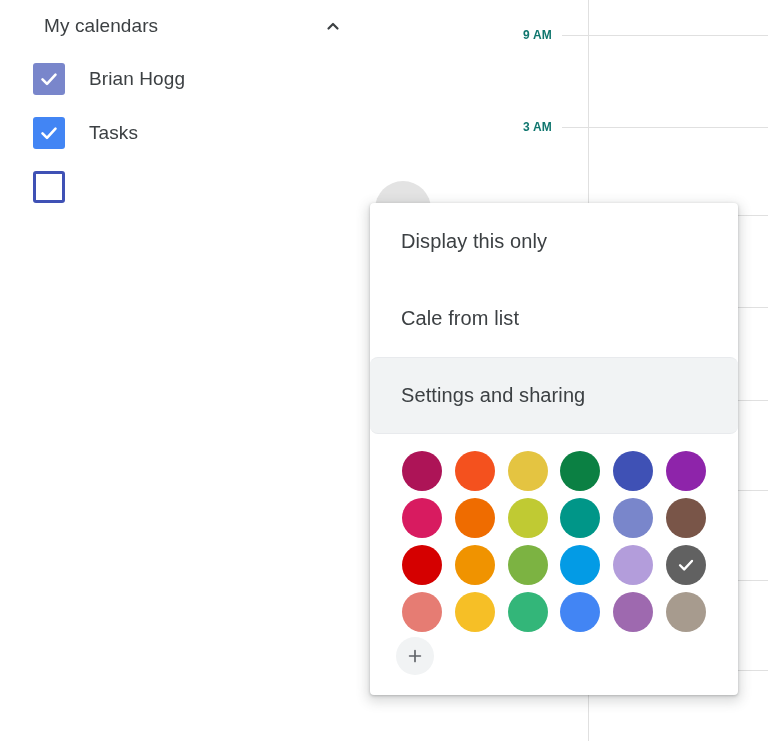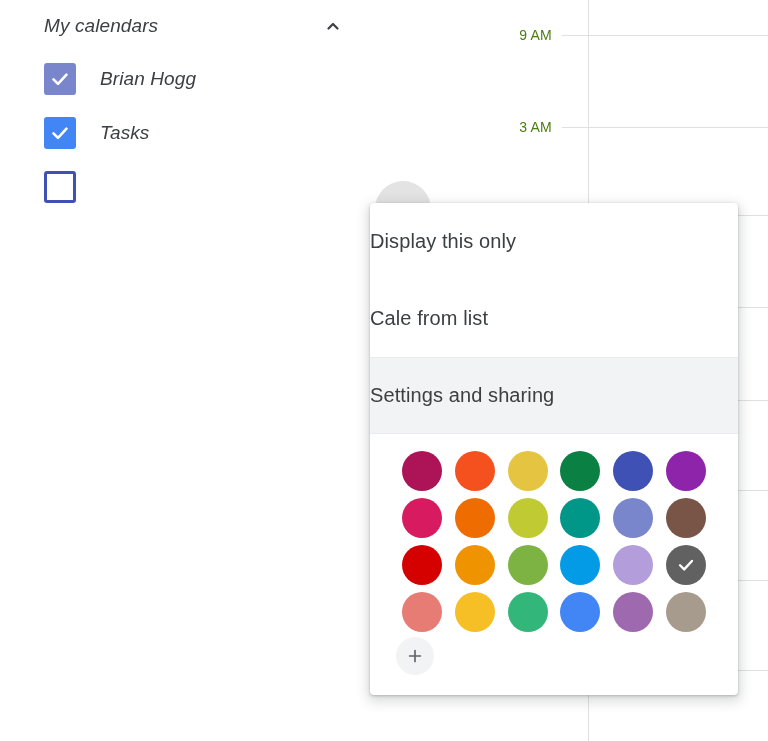--- a/index.html
+++ b/index.html
@@ -19,25 +19,26 @@
 
   
   .grid-layer {
     position: absolute;
     inset: 0;
     z-index: 0;
   }
   .time-label {
     position: absolute;
     right: 0;
-    font-size: 14px;
-    color: #4d7c0f;
+    font-size: 12px;
+    color: #0f766e;
     letter-spacing: .2px;
     white-space: nowrap;
     transform: translateY(-50%);
+    font-weight: bold;
   }
   .time-col {
     position: absolute;
     left: 490px;
     width: 62px;
   }
   .hour-line {
     position: absolute;
     left: 562px;
     right: 0;
@@ -54,21 +55,20 @@
 
   
   .sidebar {
     position: absolute;
     left: 0;
     top: 0;
     width: 370px;
     height: 741px;
     background: #ffffff;
     z-index: 1;
-    font-style: italic;
   }
   .section-head {
     display: flex;
     align-items: center;
     height: 52px;
     padding: 0 20px 0 44px;
   }
   .section-head .title {
     flex: 1;
     font-size: 19px;
@@ -82,21 +82,21 @@
     align-items: center;
     justify-content: center;
     border-radius: 50%;
     cursor: pointer;
   }
 
   .cal-row {
     display: flex;
     align-items: center;
     height: 54px;
-    padding-left: 44px;
+    padding-left: 33px;
     padding-right: 18px;
     cursor: pointer;
     position: relative;
   }
   .cal-row .label {
     flex: 1;
     margin-left: 24px;
     font-size: 19px;
     color: #3c4043;
     letter-spacing: .1px;
@@ -151,30 +151,32 @@
     border-radius: 4px;
     box-shadow: 0 1px 3px rgba(60,64,67,.3), 0 4px 12px 3px rgba(60,64,67,.18);
     z-index: 3;
     padding-bottom: 2px;
     overflow: hidden;
   }
   .menu-item {
     height: 77px;
     display: flex;
     align-items: center;
+    padding-left: 31px;
     font-size: 20px;
     color: #3c4043;
     letter-spacing: .1px;
     cursor: pointer;
     box-sizing: border-box;
   }
   .menu-item.highlight {
     background: #f1f3f4;
     border-top: 1px solid #e8eaed;
     border-bottom: 1px solid #e8eaed;
+    border-radius: 8px;
   }
   .swatch-area {
     padding: 17px 26px 12px 26px;
   }
   .swatch-grid {
     display: grid;
     grid-template-columns: repeat(6, 1fr);
     row-gap: 7px;
     column-gap: 0px;
     justify-items: center;

